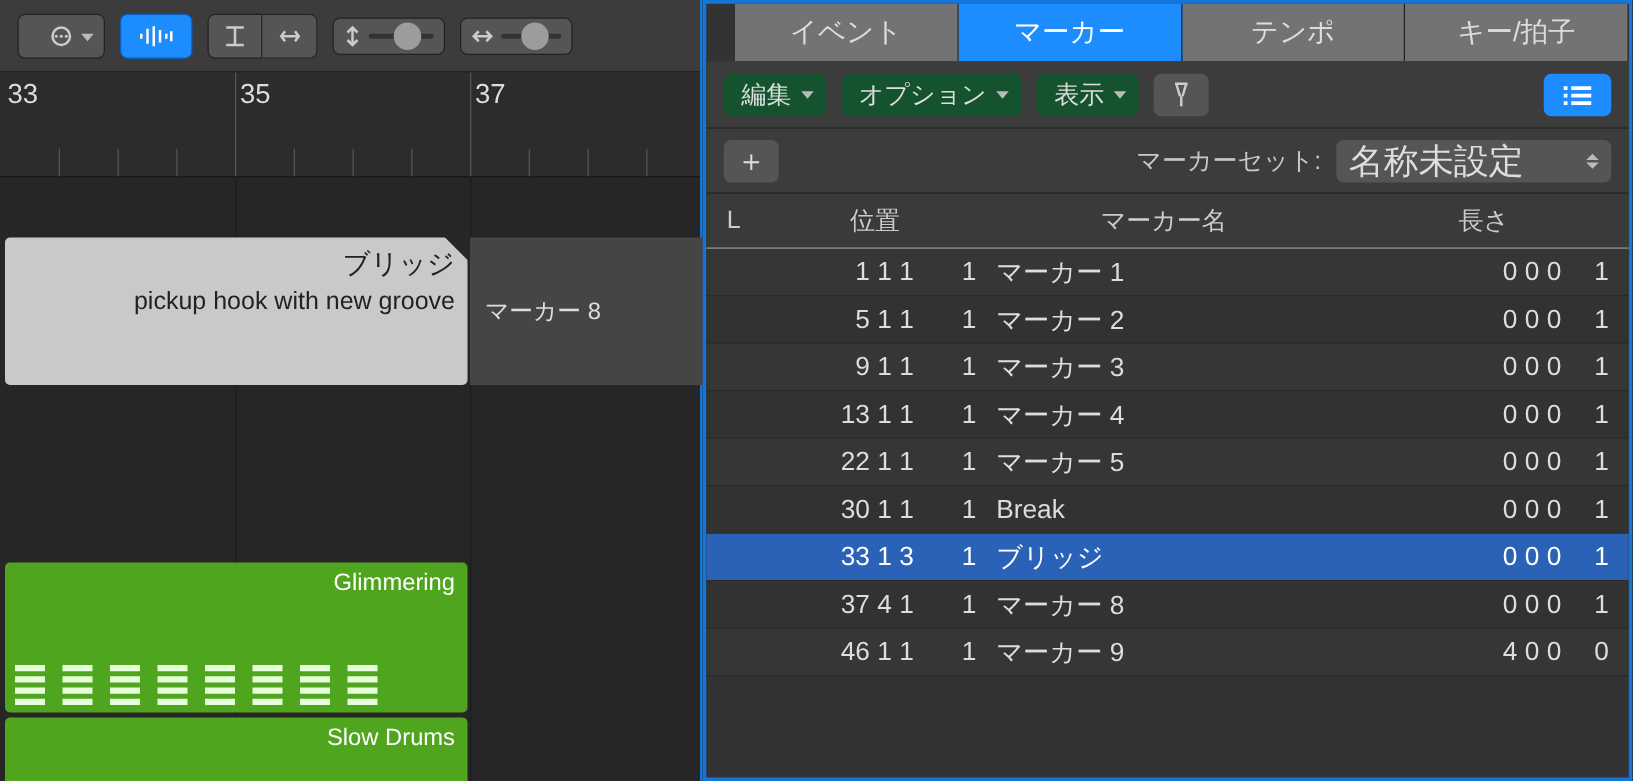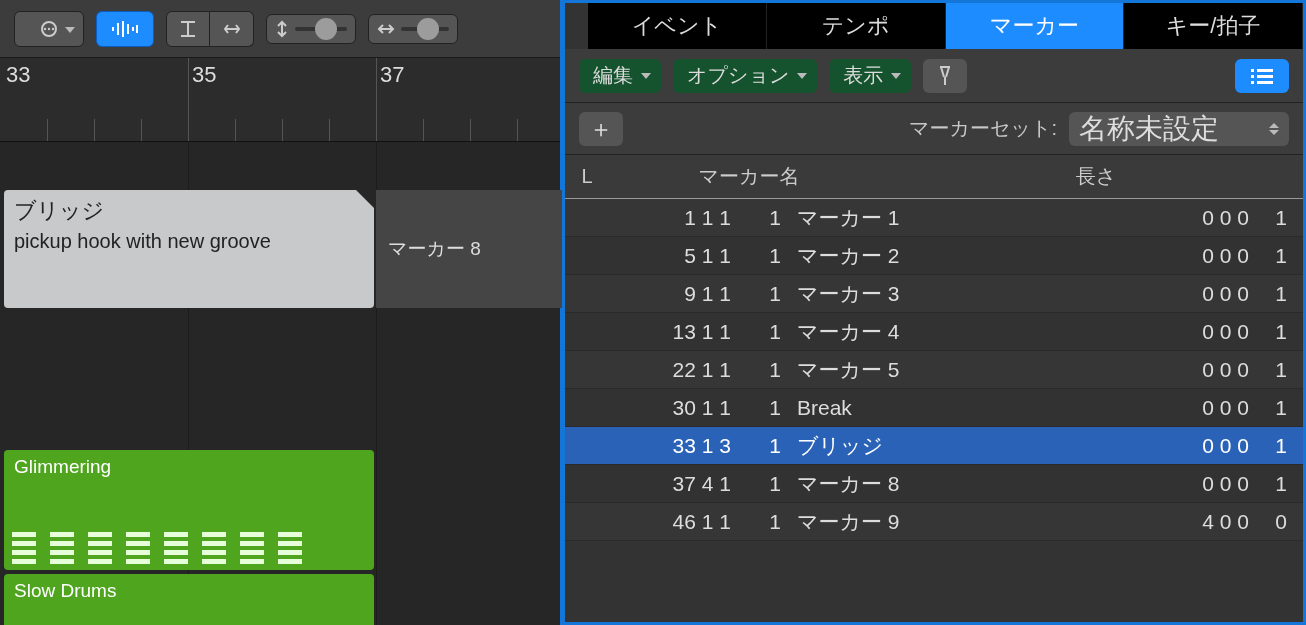--- a/index.html
+++ b/index.html
@@ -11,20 +11,21 @@
     color: #ddd;
     overflow: hidden;
     display: flex;
   }
   
   .left {
     width: 562px; height: 100%;
     background: #232323;
     display: flex; flex-direction: column;
     border-right: 2px solid #1476d8;
+    text-align: right;
   }
   .toolbar-l {
     height: 58px;
     display: flex; align-items: center;
     gap: 12px;
     padding: 0 14px;
     background: #3c3c3c;
     border-bottom: 1px solid #1a1a1a;
   }
   .tbtn {
@@ -109,21 +110,21 @@
 
   
   .right {
     flex:1; height:100%;
     background:#333;
     border: 3px solid #1476d8;
     display:flex; flex-direction:column;
   }
   .tabbar {
     display:flex; height:46px;
-    background:#000000;
+    background:#737373;
     margin-left:23px;
   }
   .tab{
     flex:1; display:flex; align-items:center; justify-content:center;
     font-size:22px; color:#ddd;
     border-right:1px solid #222;
   }
   .tab.active{ background:#1c8cff; color:#fff; }
   .toolbar-r{
     height:54px; background:#3c3c3c;
@@ -351,25 +352,25 @@
       <div>Slow Drums</div>
     </div>
   </div>
 </div>
 
 <div class="right">
   <div class="tabbar">
     <div class="tab">
         <span>イベント</span>
       </div>
+    <div class="tab active">
+        <span>マーカー</span>
+      </div>
     <div class="tab">
         <span>テンポ</span>
-      </div>
-    <div class="tab active">
-        <span>マーカー</span>
       </div>
     <div class="tab">
         <span>キー/拍子</span>
       </div>
   </div>
 
   <div class="toolbar-r">
     <div class="dd">
         <span>編集</span>
       </div>
@@ -411,20 +412,21 @@
       <span>名称未設定</span>
       <div class="stepper">
           <span class="up"></span>
           <span class="dn"></span>
         </div>
     </div>
   </div>
 
   <div class="thead">
     <div class="col-l">L</div>
+    <div class="col-pos">位置</div>
     <div class="col-name">マーカー名</div>
     <div class="col-len">長さ</div>
   </div>
 
   <div class="rows" id="marker-rows">
       <div class="mrow">
         <div class="c-l"></div>
         <div class="c-pos">1 1 1</div>
         <div class="c-sub">1</div>
         <div class="c-name">マーカー 1</div>

